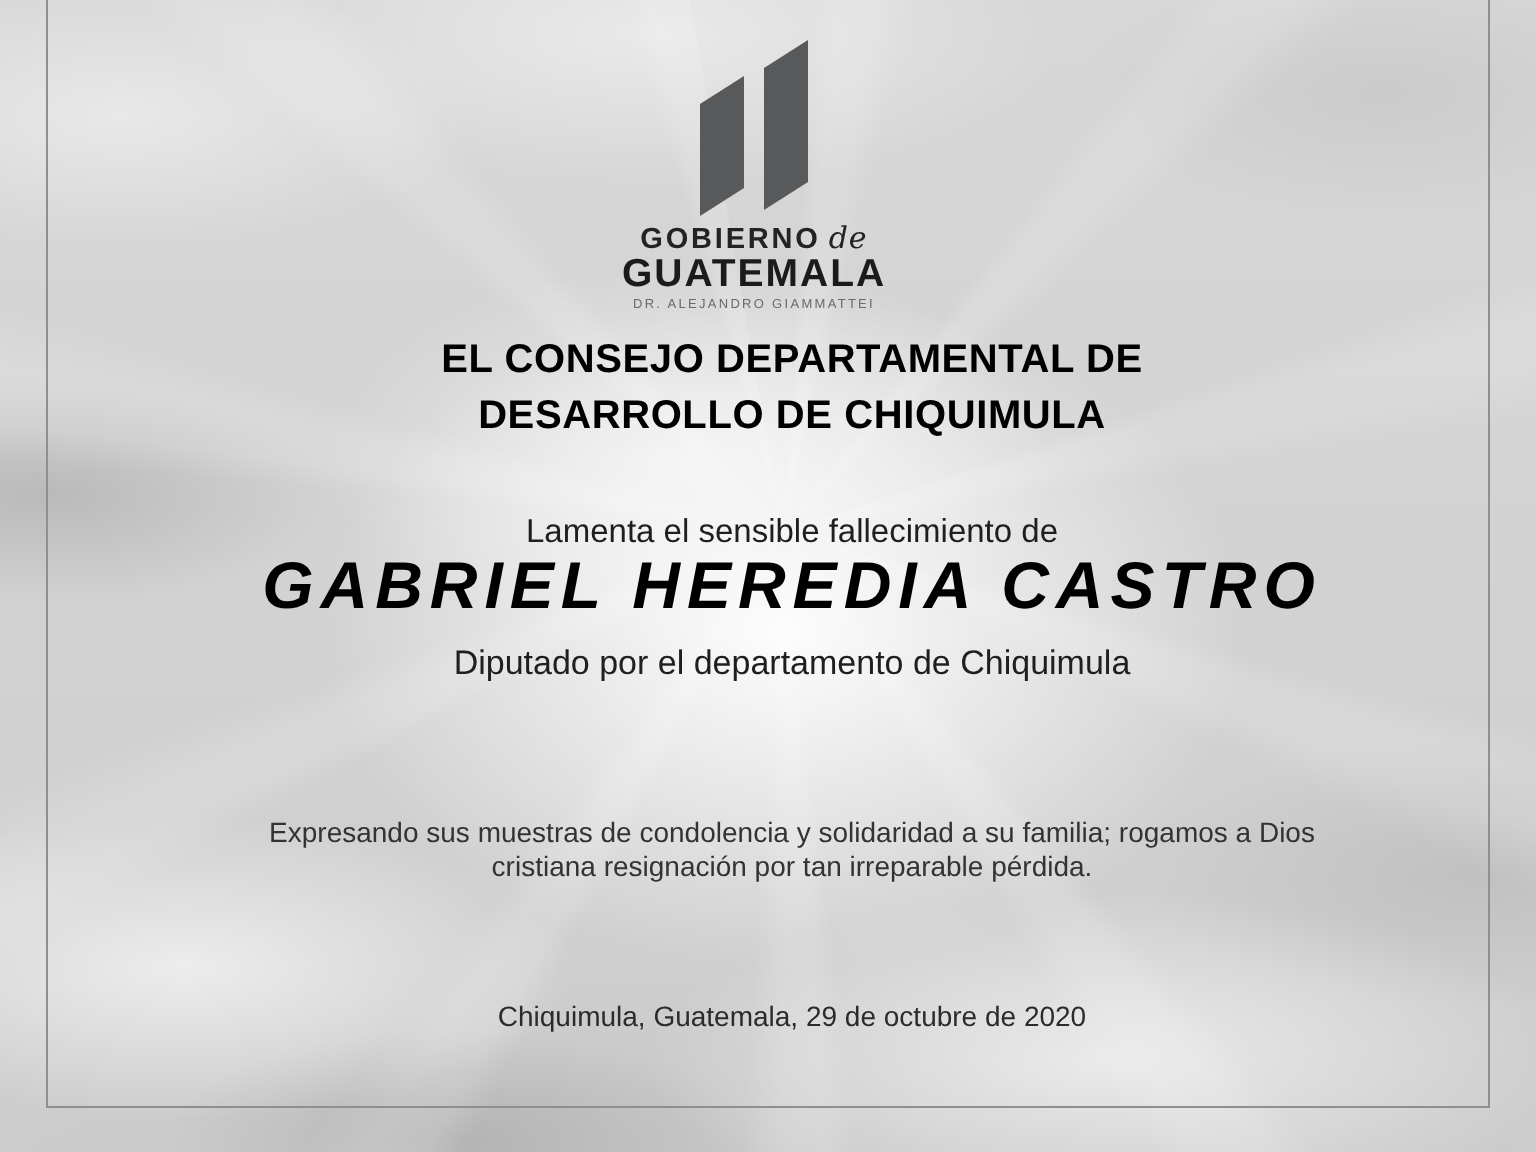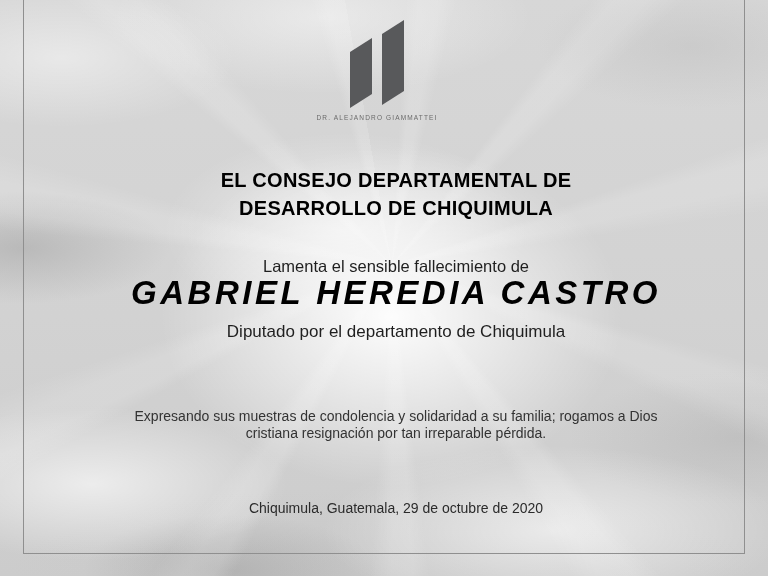--- a/index.html
+++ b/index.html
@@ -65,20 +65,24 @@
 <div class="canvas">
 
   <div class="frame"></div>
 
   <svg class="logo-bars" width="62" height="90" viewBox="0 0 62 90" aria-hidden="true">
     <polygon points="4,33 26,19 26,75 4,89" fill="#58595b"></polygon>
     <polygon points="36,15 58,1 58,72 36,86" fill="#58595b"></polygon>
   </svg>
 
   <div class="wordmark">
+    <div class="wordmark-line1">
+      <span class="gobierno">GOBIERNO</span><span class="de-script">de</span>
+    </div>
+    <div class="guatemala">GUATEMALA</div>
     <div class="logo-caption">DR. ALEJANDRO GIAMMATTEI</div>
   </div>
 
   <div class="center-row shift heading">
     <div>EL CONSEJO DEPARTAMENTAL DE</div>
     <div>DESARROLLO DE CHIQUIMULA</div>
   </div>
 
   <div class="center-row shift intro">Lamenta el sensible fallecimiento de</div>
 

